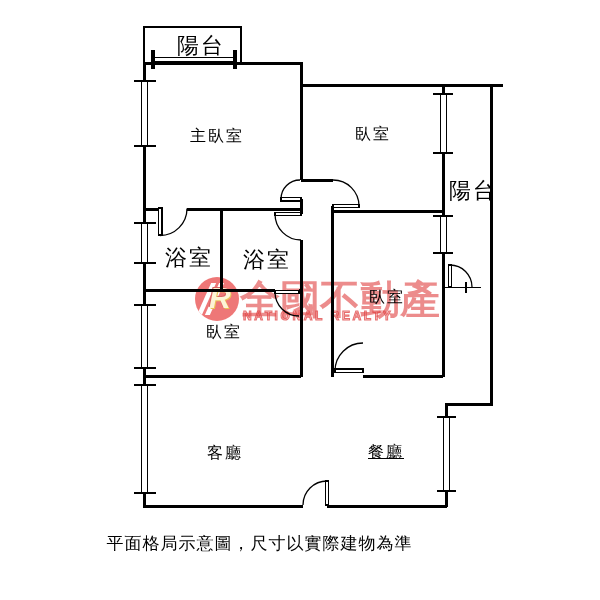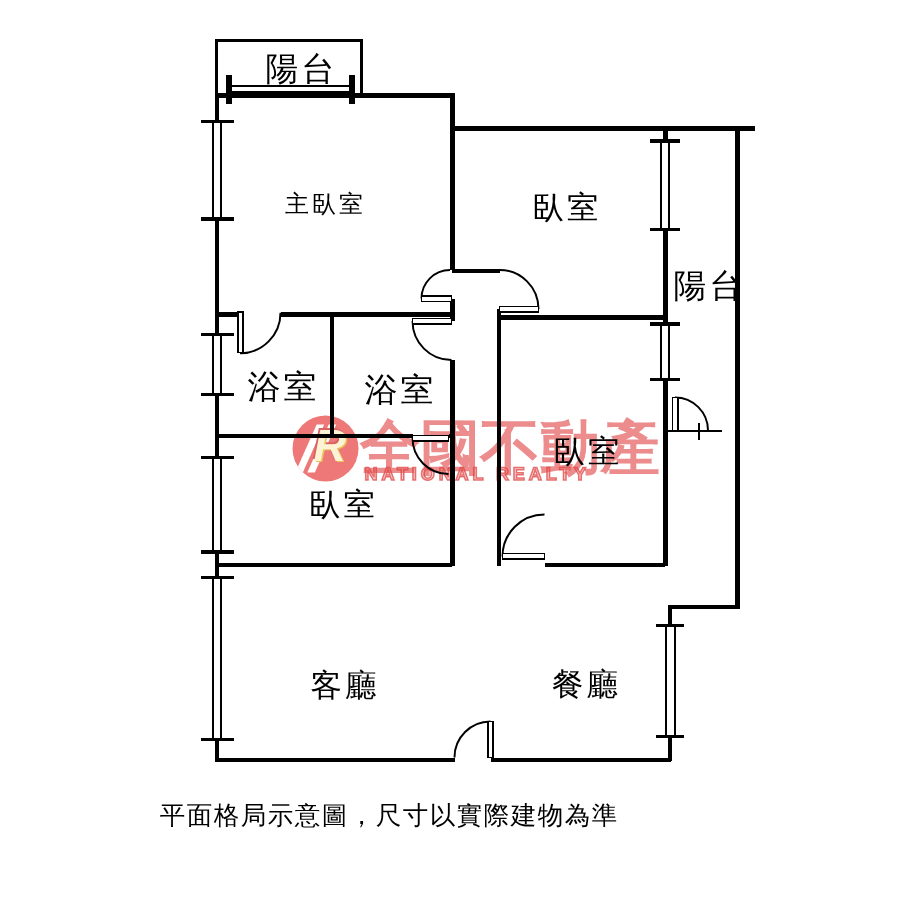--- a/index.html
+++ b/index.html
@@ -1,20 +1,20 @@
 <!DOCTYPE html>
 <html><head>
 <meta charset="utf-8">
 <style>
   html,body{margin:0;padding:0;background:#fff;}
   #canvas{position:relative;width:600px;height:600px;background:#fff;overflow:hidden;
           font-family:"Liberation Sans","DejaVu Sans",sans-serif;}
   #plan-svg{position:absolute;left:0;top:0;z-index:2;}
   .room-label{position:absolute;z-index:3;color:#000;white-space:nowrap;letter-spacing:2px;}
-  .fs19{font-size:22px;} .fs20{font-size:21px;} .fs21{font-size:16px;}
+  .fs19{font-size:22px;} .fs20{font-size:16px;} .fs21{font-size:16px;}
   #caption{position:absolute;z-index:3;top:532px;left:0;width:519px;text-align:center;
            font-size:17px;color:#000;letter-spacing:1px;}
   
   #watermark{position:absolute;z-index:1;left:0;top:0;width:600px;height:600px;pointer-events:none;}
   #wm-logo{position:absolute;left:195px;top:277px;width:44px;height:44px;border-radius:50%;
            background:#ec6060;opacity:.85;overflow:hidden;}
   .wm-slash{position:absolute;top:6px;width:5px;height:32px;background:#fff;transform:skewX(-24deg);}
   .wm-slash.s1{left:9px;} .wm-slash.s2{left:17px;}
   #wm-logo-letter{position:absolute;left:14px;top:4px;font-size:30px;font-weight:bold;font-style:italic;
            color:#fdf3d0;text-shadow:1px 1px 0 #e8b93c,-1px -1px 0 #d24a4a;}
@@ -126,16 +126,16 @@
 
   <div class="room-label fs19" style="left:177px;top:31px;">陽台</div>
   <div class="room-label fs21" style="left:190px;top:126px;">主臥室</div>
   <div class="room-label fs20" style="left:355px;top:124px;">臥室</div>
   <div class="room-label fs19" style="left:449px;top:176px;">陽台</div>
   <div class="room-label fs19" style="left:165px;top:243px;">浴室</div>
   <div class="room-label fs19" style="left:243px;top:245px;">浴室</div>
   <div class="room-label fs20" style="left:369px;top:287px;">臥室</div>
   <div class="room-label fs20" style="left:206px;top:322px;">臥室</div>
   <div class="room-label fs20" style="left:207px;top:443px;">客廳</div>
-  <div class="room-label fs20" style="left:368px;top:442px;">餐廳</div>
+  <div class="room-label fs20" style="left:368px;top:442px;text-decoration:underline;">餐廳</div>
 
   <div id="caption">平面格局示意圖，尺寸以實際建物為準</div>
 </div>
 
 </body></html>

